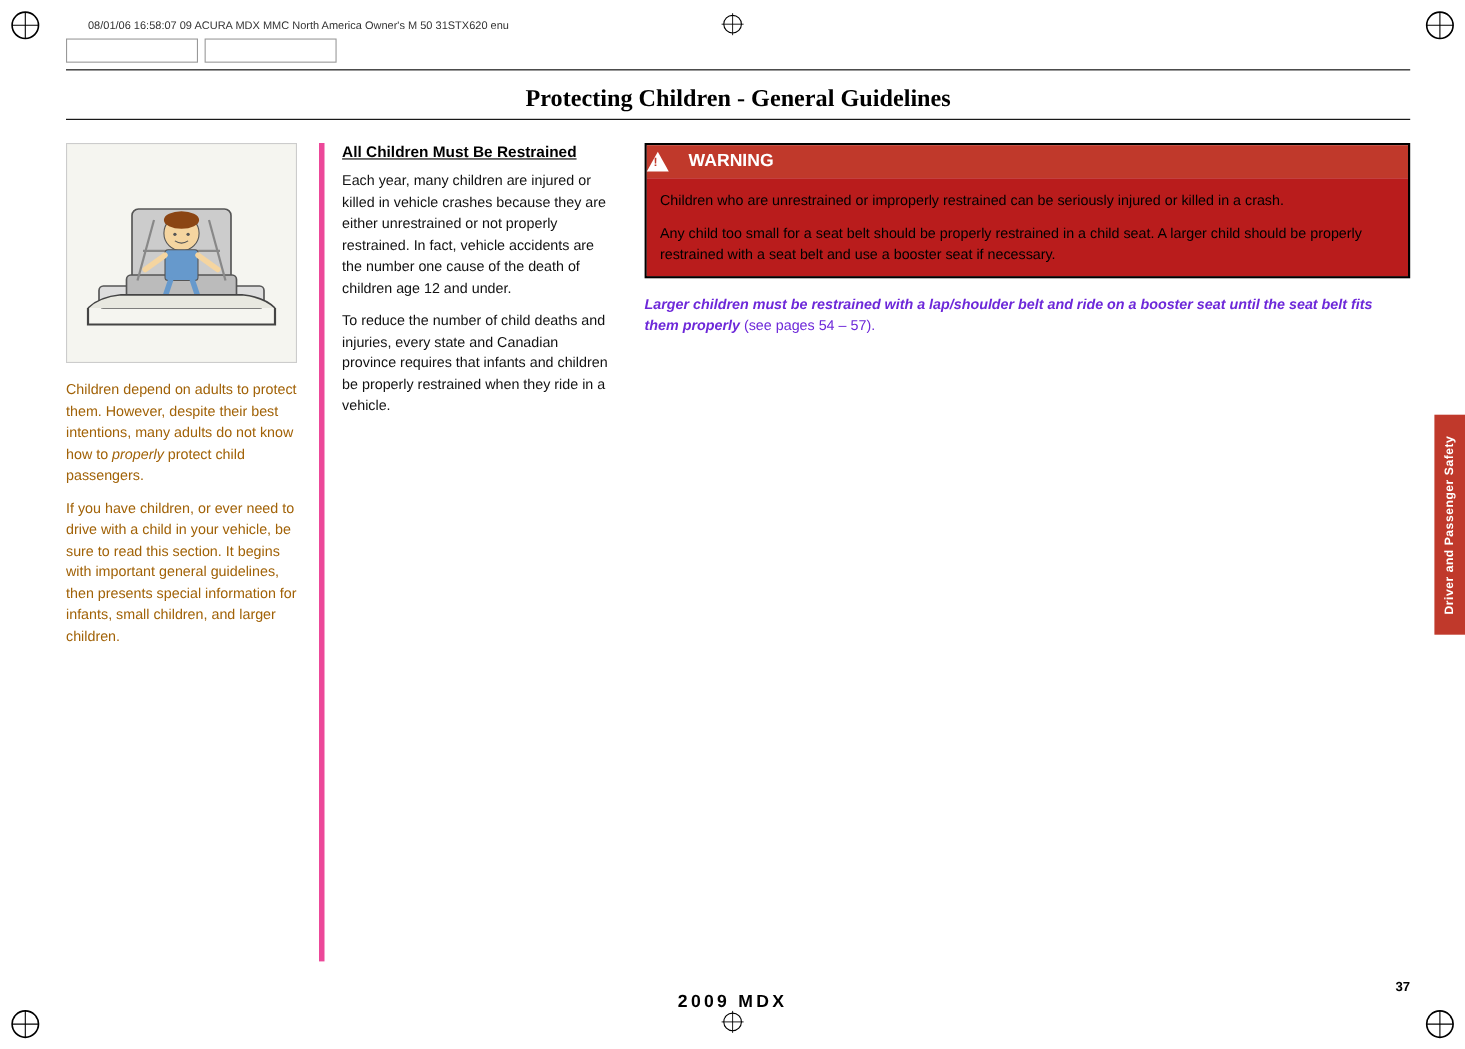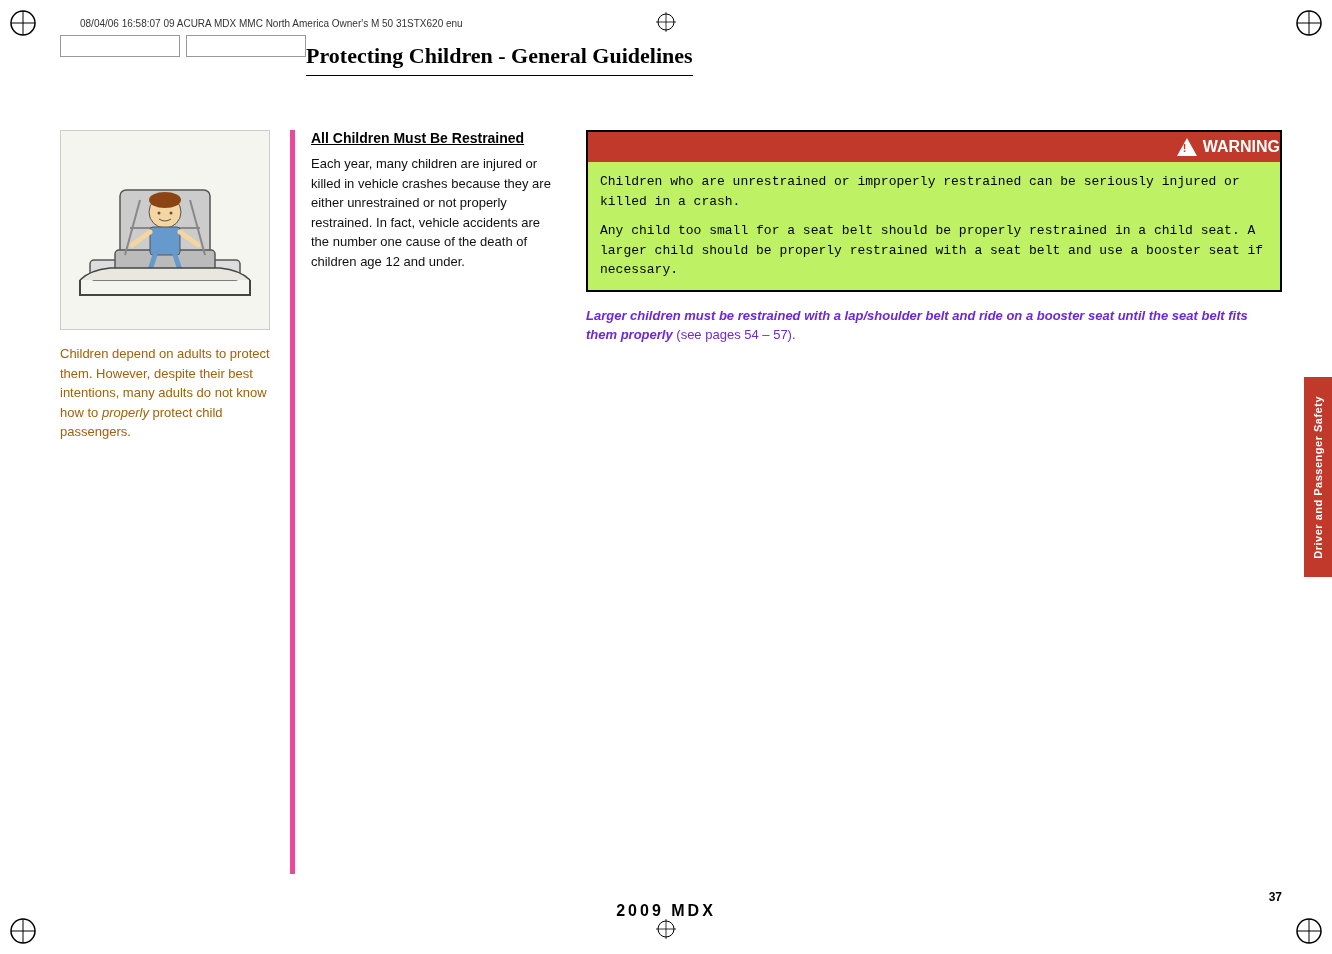--- a/index.html
+++ b/index.html
@@ -88,20 +88,21 @@
       font-weight: bold;
     }
 
     
     .page-header {
       position: absolute;
       top: 35px;
       left: 60px;
       right: 50px;
       display: flex;
+      flex-direction: column;
     }
 
     .nav-tabs {
       display: flex;
       gap: 6px;
       margin-bottom: 6px;
     }
 
     .nav-tab {
       border: 1px solid #999;
@@ -214,22 +215,22 @@
 
     .warning-header {
       background: #c0392b;
       color: #fff;
       text-align: center;
       padding: 6px 0;
       font-size: 16px;
       font-weight: bold;
       display: flex;
       align-items: center;
-      justify-content: flex-end;
-      gap: 6px;
+      justify-content: flex-start;
+      gap: 18px;
     }
 
     .warning-triangle {
       display: inline-block;
       width: 0;
       height: 0;
       border-left: 10px solid transparent;
       border-right: 10px solid transparent;
       border-bottom: 18px solid #fff;
       position: relative;
@@ -241,22 +242,21 @@
       font-size: 11px;
       font-weight: bold;
       left: -4px;
       top: 4px;
     }
 
     .warning-body {
       padding: 10px 12px;
       font-size: 13px;
       line-height: 1.5;
-      background: #bef264;
-      font-family: Liberation Mono, monospace;
+      background: #b91c1c;
     }
 
     .warning-body p {
       margin-bottom: 10px;
     }
     .warning-body p:last-child {
       margin-bottom: 0;
     }
 
     .larger-children-text {
@@ -296,21 +296,21 @@
     </svg>
 </div>
 <div class="corner-mark br">
   <svg viewBox="0 0 30 30">
       <circle cx="15" cy="15" r="12" fill="none" stroke="#000" stroke-width="1.5"></circle>
       <line x1="15" y1="3" x2="15" y2="27" stroke="#000" stroke-width="1"></line>
       <line x1="3" y1="15" x2="27" y2="15" stroke="#000" stroke-width="1"></line>
     </svg>
 </div>
 
-<div class="print-info">08/04/06  16:58:07    09 ACURA MDX MMC North America Owner's M 50 31STX620 enu</div>
+<div class="print-info">08/01/06  16:58:07    09 ACURA MDX MMC North America Owner's M 50 31STX620 enu</div>
 
 <div class="crosshair-top">
   <svg class="crosshair-svg" viewBox="0 0 24 24">
       <circle cx="12" cy="12" r="8" fill="none" stroke="#000" stroke-width="1"></circle>
       <line x1="12" y1="2" x2="12" y2="22" stroke="#000" stroke-width="0.8"></line>
       <line x1="2" y1="12" x2="22" y2="12" stroke="#000" stroke-width="0.8"></line>
     </svg>
 </div>
 
 <div class="crosshair-bottom">
@@ -369,27 +369,29 @@
 
         <path d="M 10 140 L 10 155 L 180 155 L 180 140" fill="none" stroke="#444" stroke-width="2"></path>
         <path d="M 10 140 Q 20 130 40 128 L 150 128 Q 170 130 180 140" fill="#e8e8e0" stroke="#444" stroke-width="1.5"></path>
       </svg>
     </div>
 
     <div class="left-text">
       <p>
         <span>Children depend on adults to protect them. However, despite their best intentions, many adults do not know how to </span><span style="font-style:italic">properly</span><span> protect child passengers.</span>
       </p>
+      <p>If you have children, or ever need to drive with a child in your vehicle, be sure to read this section. It begins with important general guidelines, then presents special information for infants, small children, and larger children.</p>
     </div>
   </div>
 
   <div class="middle-column">
     <div class="middle-heading">All Children Must Be Restrained</div>
     <div class="middle-text">
       <p>Each year, many children are injured or killed in vehicle crashes because they are either unrestrained or not properly restrained. In fact, vehicle accidents are the number one cause of the death of children age 12 and under.</p>
+      <p>To reduce the number of child deaths and injuries, every state and Canadian province requires that infants and children be properly restrained when they ride in a vehicle.</p>
     </div>
   </div>
 
   <div class="right-column">
     <div class="warning-box">
       <div class="warning-header">
         <span class="warning-triangle"></span>
         <span>WARNING</span>
       </div>
       <div class="warning-body">

